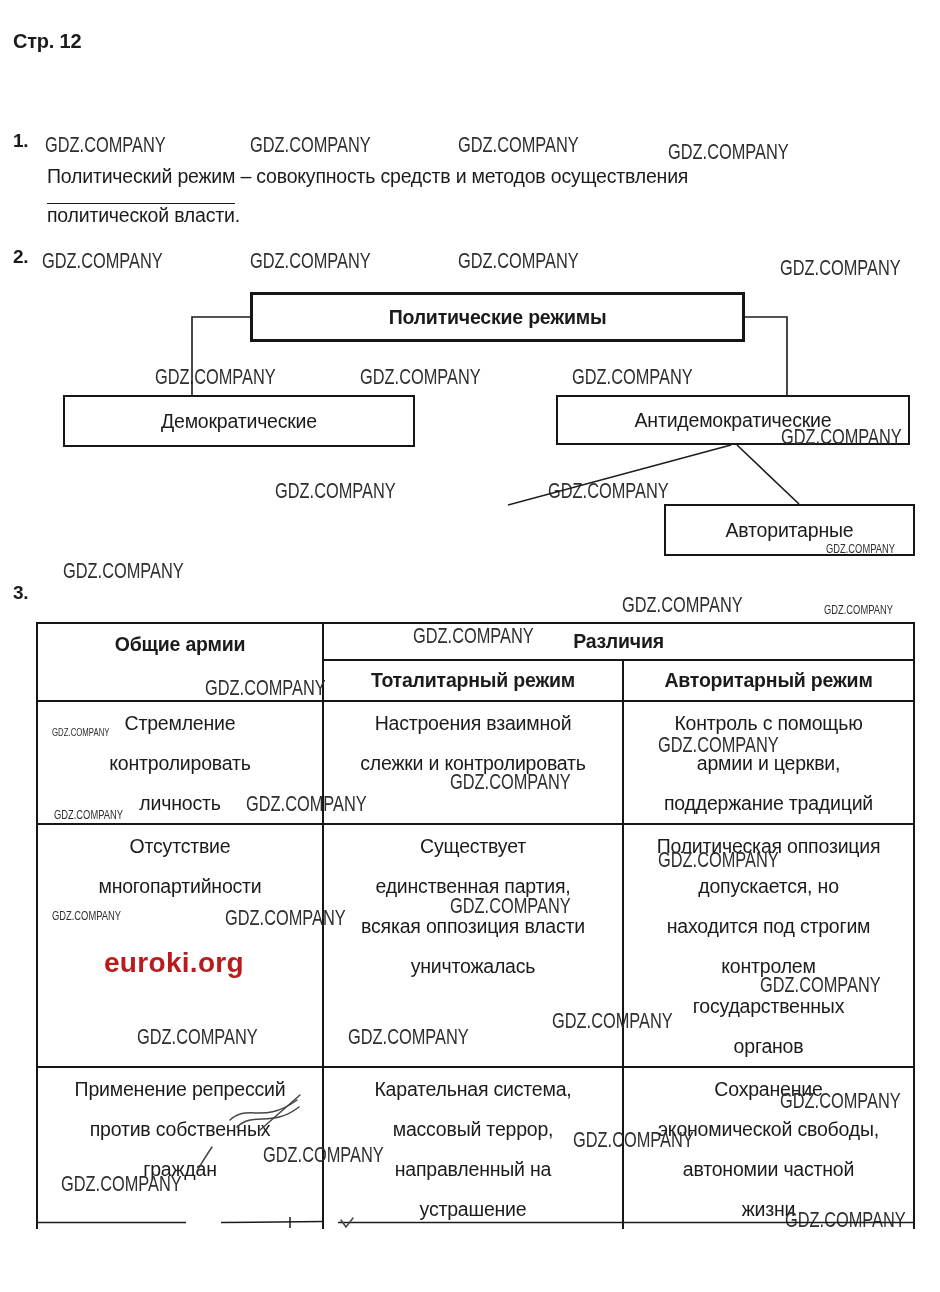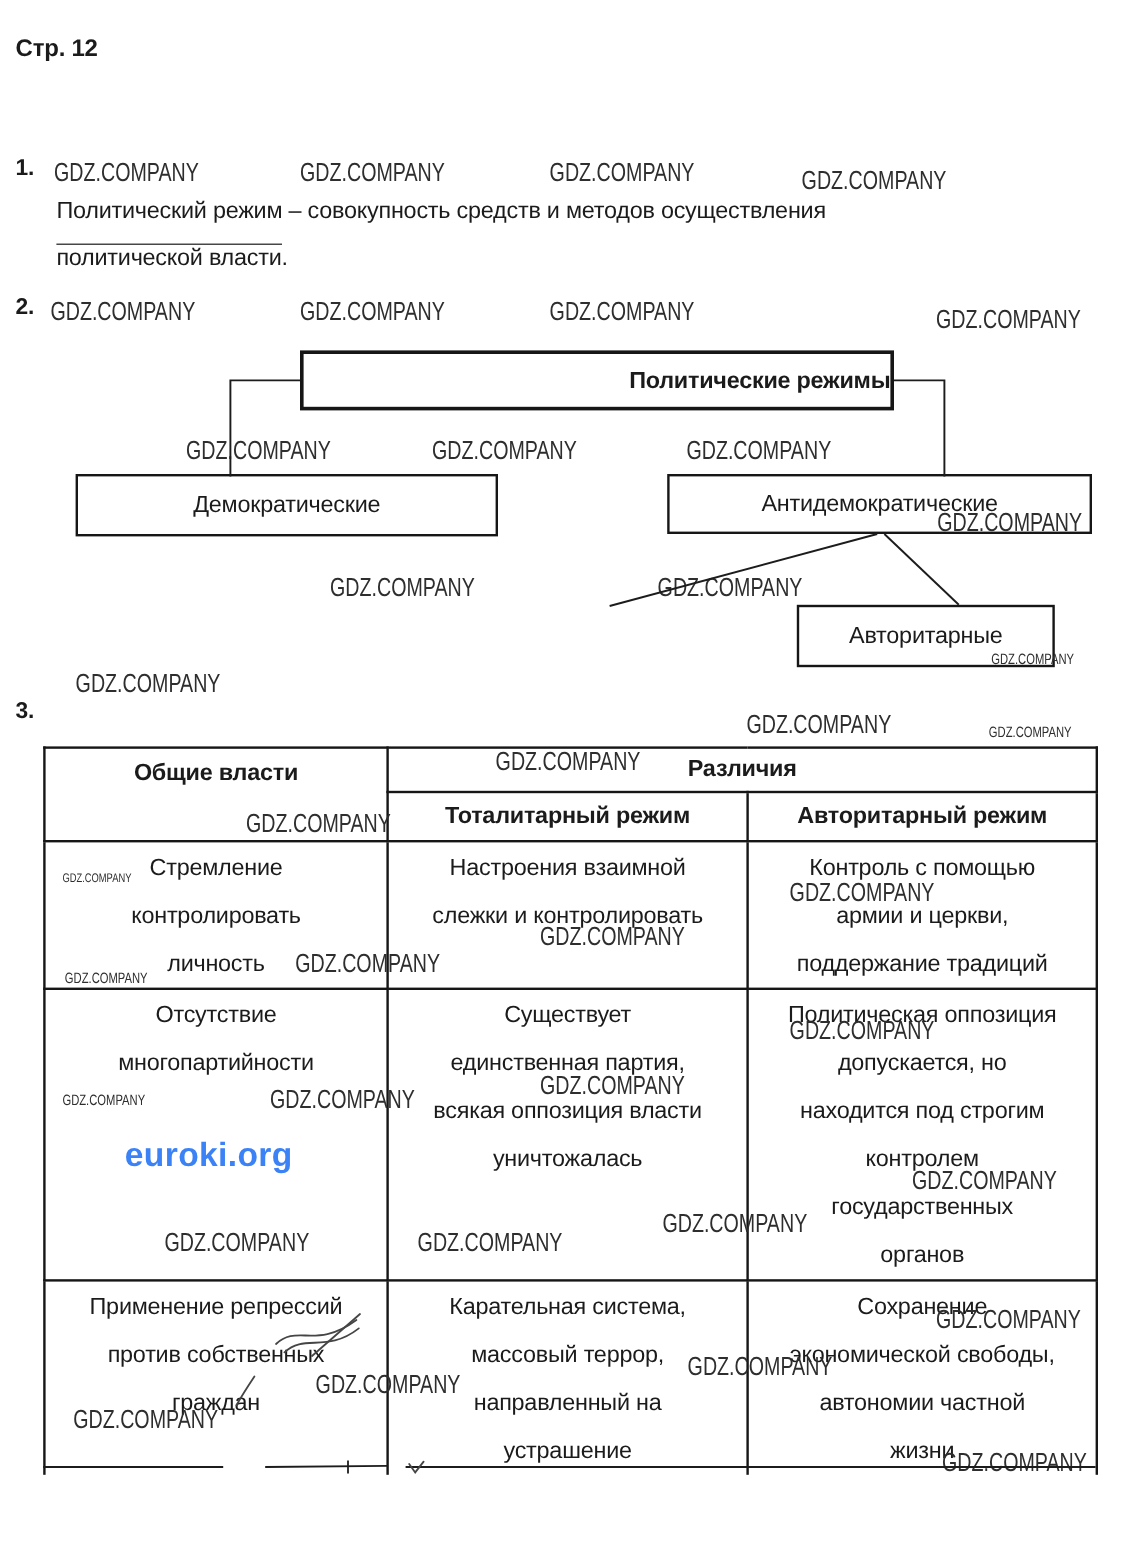--- a/index.html
+++ b/index.html
@@ -11,42 +11,42 @@
   .abs { position:absolute; }
   .h1 { font-size:20px; font-weight:bold; white-space:nowrap;margin-top:23px; }
   .num { font-size:19px; font-weight:bold; white-space:nowrap; }
   .para { font-size:19.5px; line-height:39px; white-space:pre-line; }
   .term { border-bottom:1.6px solid #1b1b1b; padding-bottom:16px; }
   .dbox {
     position:absolute; box-sizing:border-box; border:3px solid #161616; background:#fff;
     display:flex; align-items:center; justify-content:center;
     font-size:19.5px; z-index:1; text-align:center;
   }
-  .dbox.root { font-weight:bold;justify-content:flex-end; }
+  .dbox.root { font-weight:bold; }
   table.cmp {
     position:absolute; left:36px; top:622px; width:877px;
     border-collapse:collapse; table-layout:fixed; z-index:1; background:#fff;
   }
   .cmp td { border:2.5px solid #161616; font-size:19.5px; padding:0; }
   .cmp td.hd { font-weight:bold; text-align:center; vertical-align:middle; }
   .cmp td.hd-merged { vertical-align:top; padding-top:9px; }
   .cmp td.bd {
     text-align:center; vertical-align:top; white-space:pre-line;
     line-height:40px; padding-top:1px;
   }
   .cmp tr:last-child td { border-bottom:none; }
   .cmp { border-bottom:none; }
   .wm, .wm-s, .wm-t {
     position:absolute; color:#2e2e2e; white-space:nowrap; font-weight:400;
     transform:scale(0.78,1.04); transform-origin:0 0; z-index:2; letter-spacing:0;
   }
   .wm   { font-size:21px; }
   .wm-s { font-size:12px; }
   .wm-t { font-size:10px; }
-  .euroki { position:absolute; font-size:28px; font-weight:bold; letter-spacing:0.3px; color:#3b82f6; z-index:2; white-space:nowrap; }
+  .euroki { position:absolute; font-size:28px; font-weight:bold; letter-spacing:0.3px; color:#b91c1c; z-index:2; white-space:nowrap; }
   svg.overlay { position:absolute; left:0; top:0; z-index:4; pointer-events:none; }
 </style>
 </head>
 <body>
 
 <div class="page">
 
   <div class="abs h1" style="left:13px;top:7px">Стр. 12</div>
 
   <div class="abs num" style="left:13px;top:130px">1.</div>
@@ -57,35 +57,35 @@
 
   <div class="dbox root" style="left:250px;top:292px;width:495px;height:50px">
     <span>Политические режимы</span>
   </div>
   <div class="dbox" style="left:63px;top:395px;width:352px;height:52px;border-width:2.5px">
     <span>Демократические</span>
   </div>
   <div class="dbox" style="left:556px;top:395px;width:354px;height:50px;border-width:2.5px">
     <span>Антидемократические</span>
   </div>
-  <div class="dbox" style="left:664px;top:504px;width:215px;height:52px;border-width:2.5px">
+  <div class="dbox" style="left:664px;top:504px;width:251px;height:52px;border-width:2.5px">
     <span>Авторитарные</span>
   </div>
 
   <div class="abs num" style="left:13px;top:582px">3.</div>
 
   <table class="cmp">
     <colgroup>
         <col style="width:286px">
         <col style="width:300px">
         <col style="width:291px">
       </colgroup>
     <tbody>
     <tr style="height:37px">
-      <td class="hd hd-merged" rowspan="2">Общие власти</td>
+      <td class="hd hd-merged" rowspan="2">Общие армии</td>
       <td class="hd" colspan="2">Различия</td>
     </tr>
     <tr style="height:41px">
       <td class="hd">Тоталитарный режим</td>
       <td class="hd">Авторитарный режим</td>
     </tr>
     <tr style="height:121px">
       <td class="bd">Стремление
 контролировать
 личность</td>

